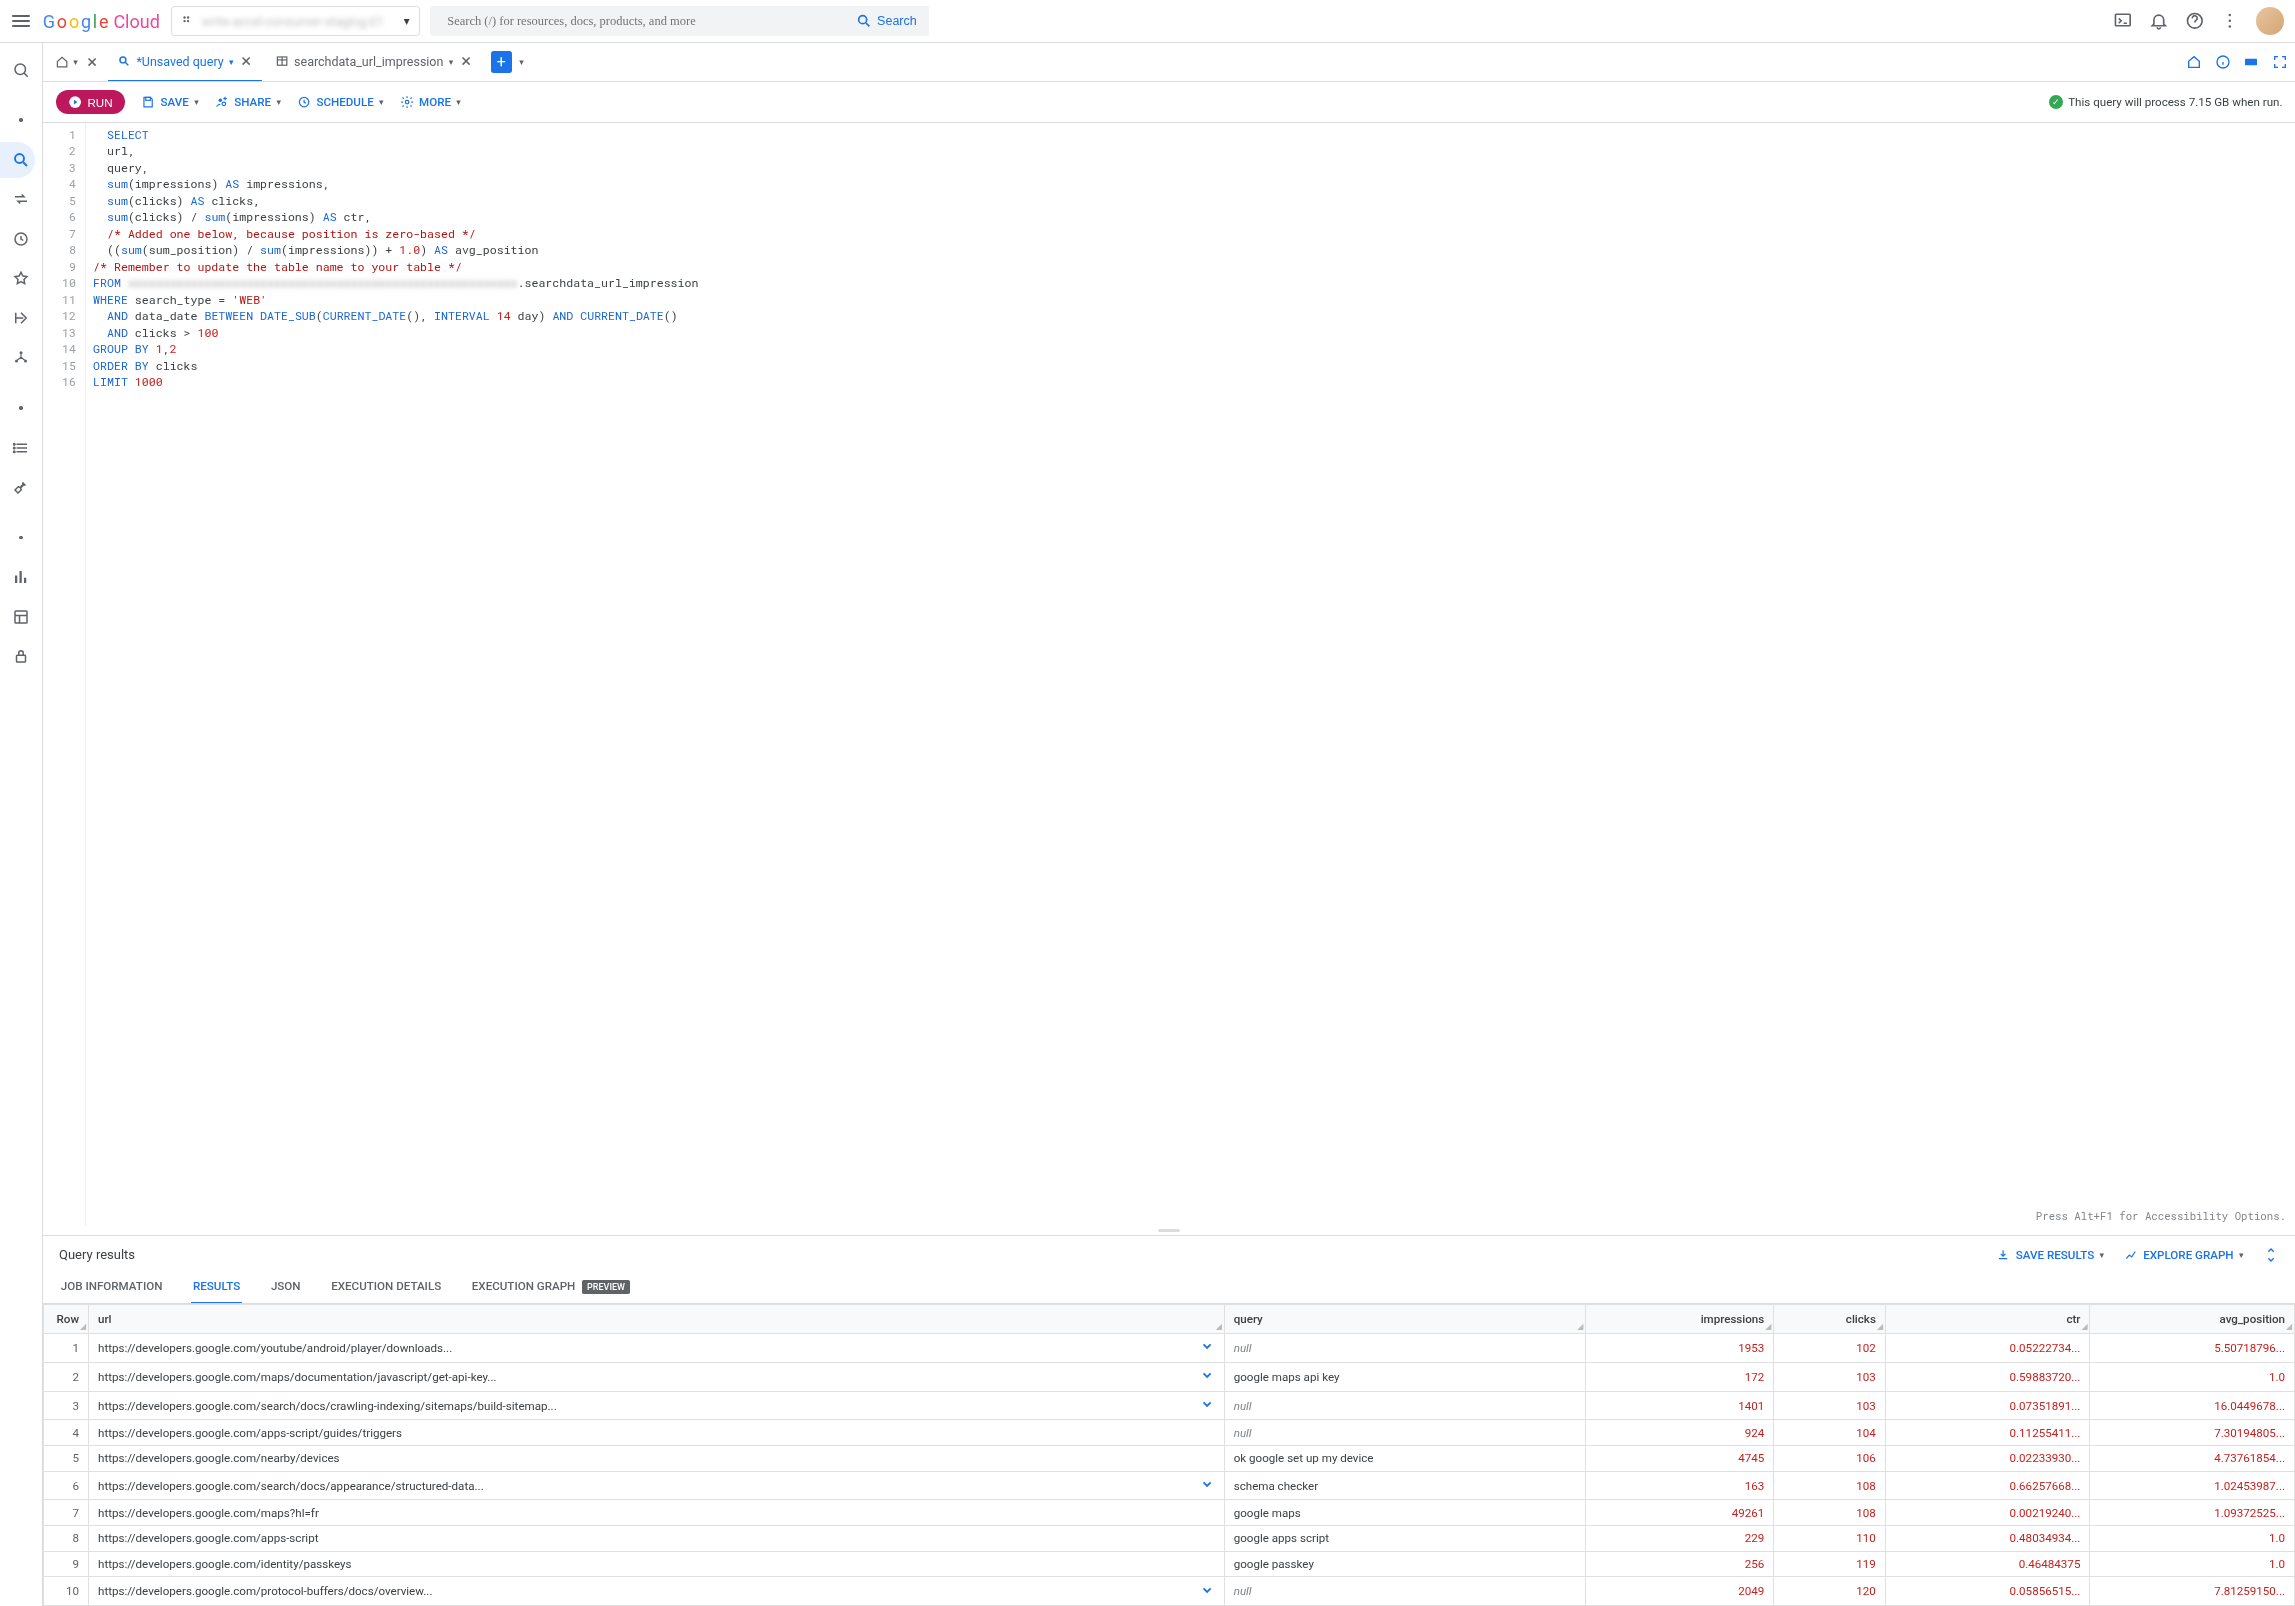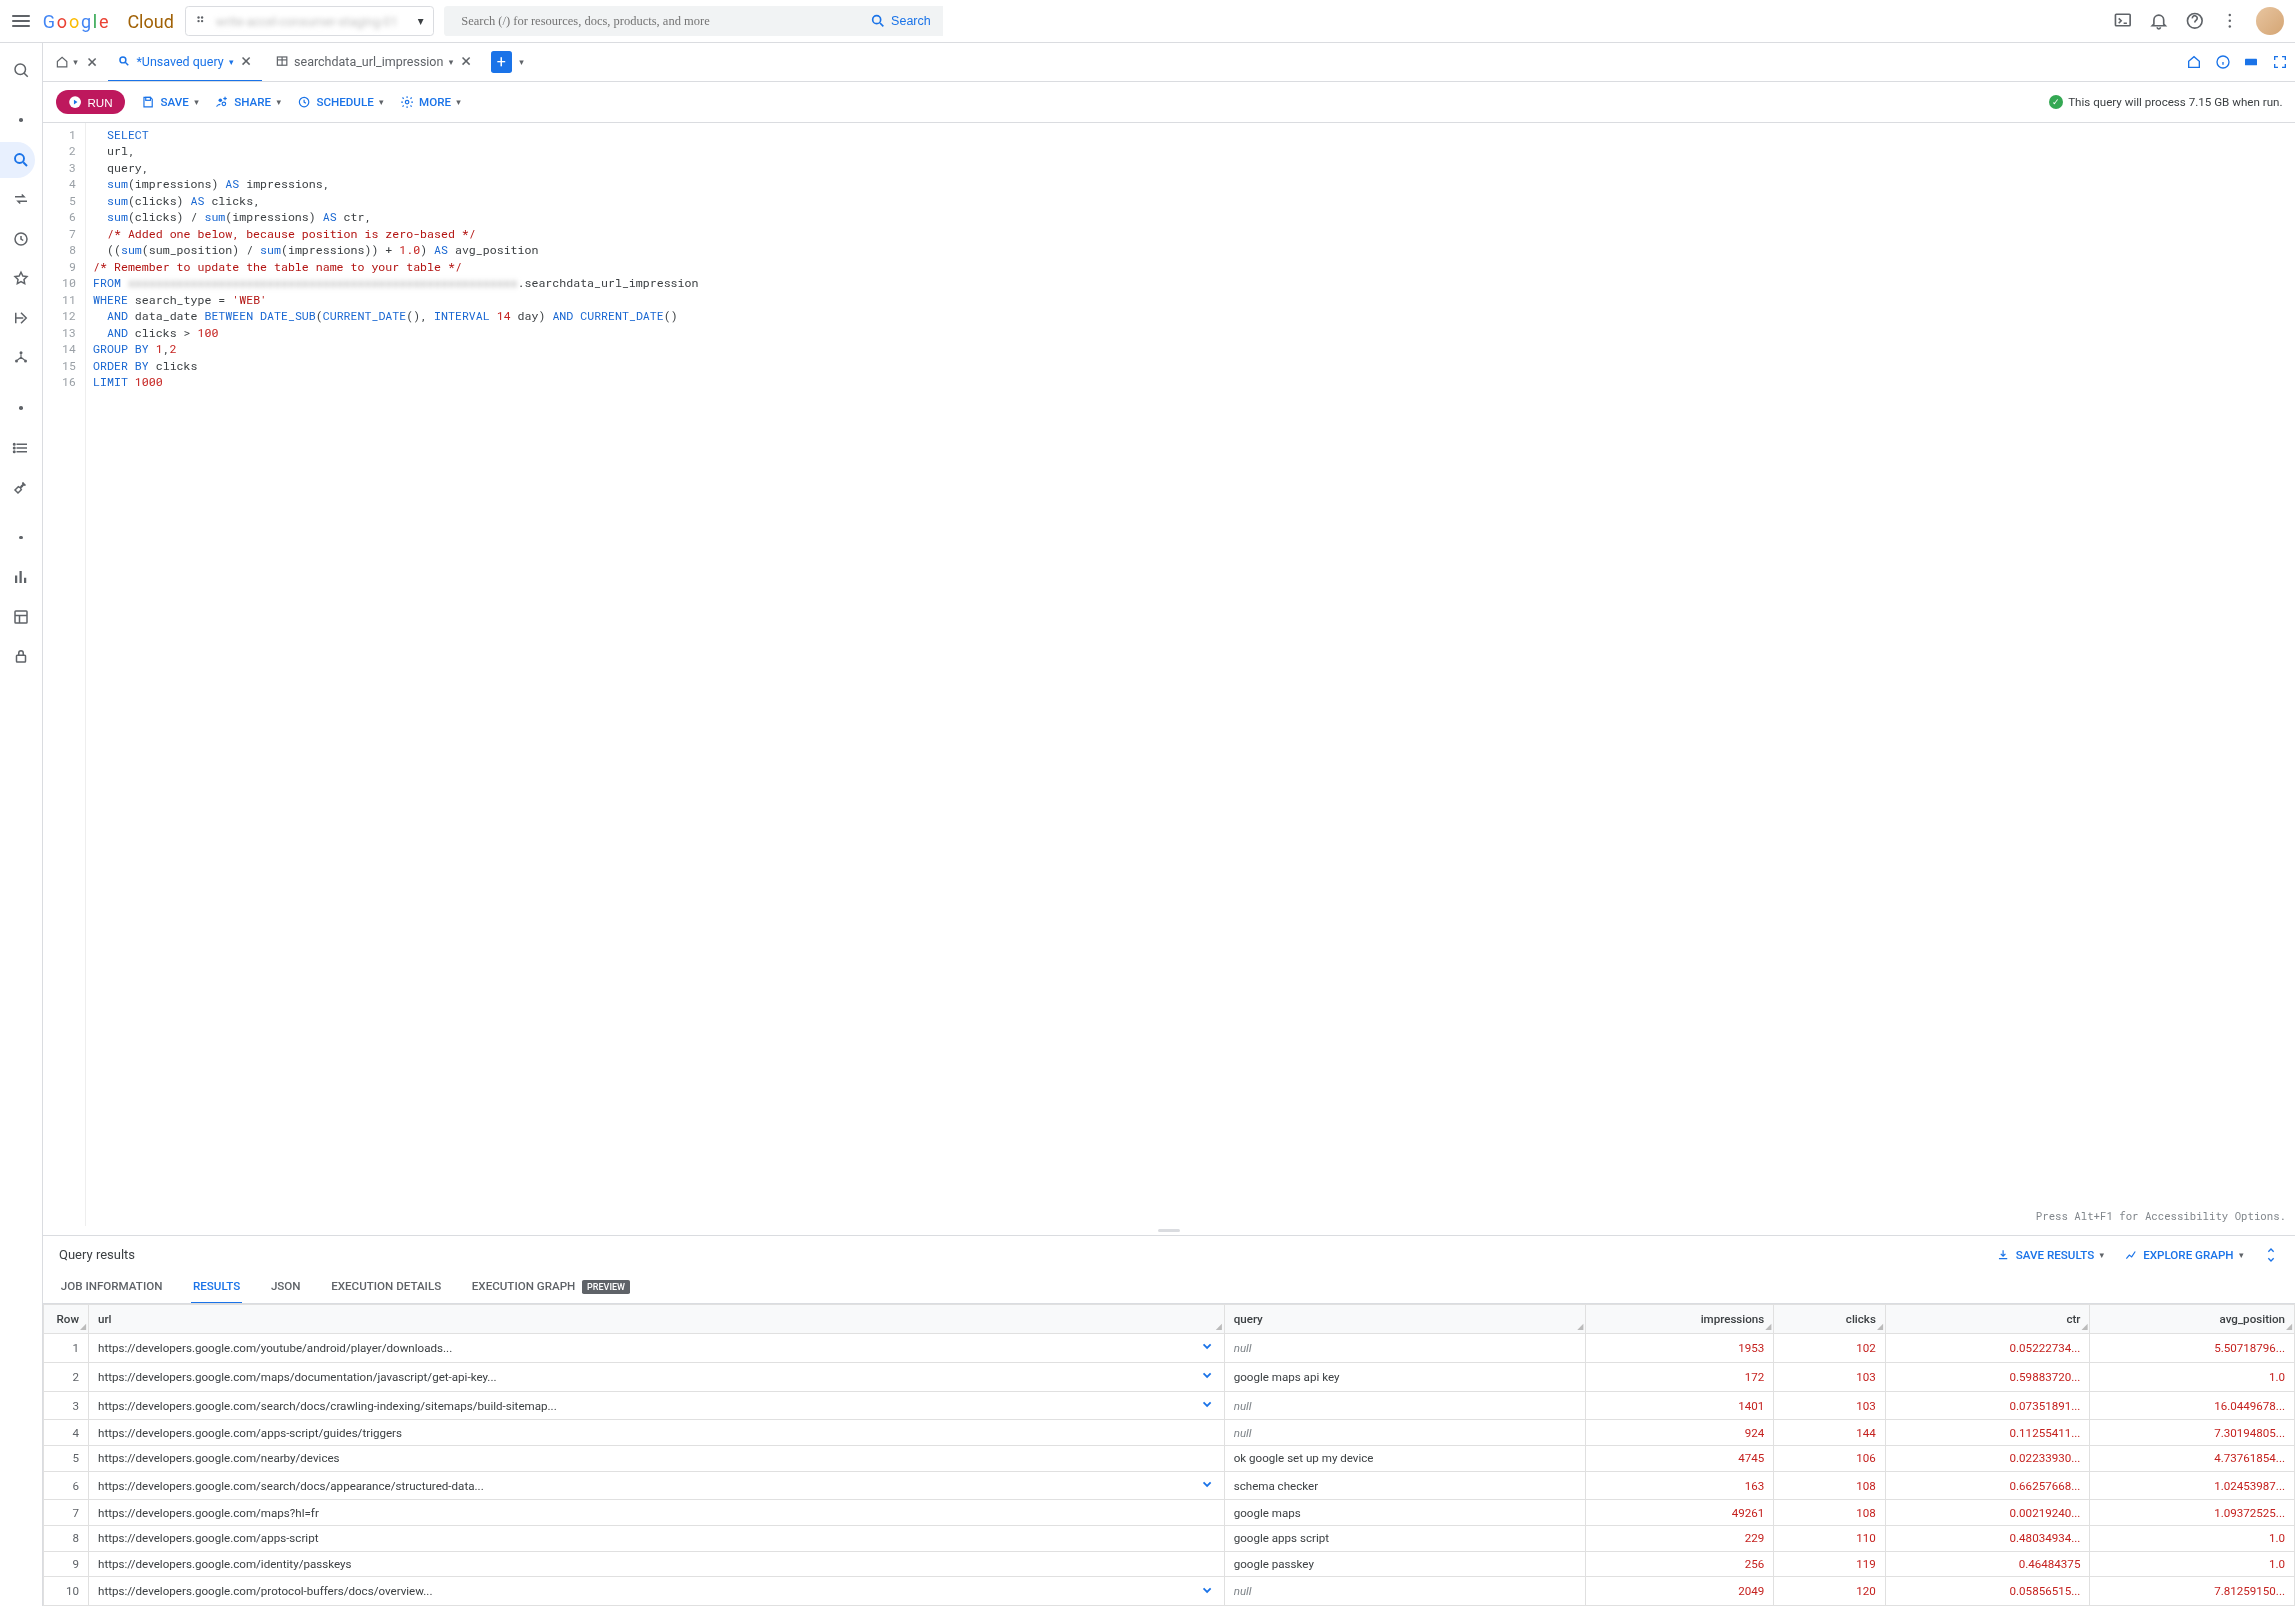--- a/index.html
+++ b/index.html
@@ -4,21 +4,21 @@
 <style>
 * { box-sizing: border-box; margin: 0; padding: 0; }
 body { font-family: 'Google Sans', Roboto, Arial, sans-serif; font-size: 11.6px; color: #3c4043; background: #fff; overflow: hidden; }
 
 
 .header { display: flex; align-items: center; height: 43px; padding: 0 10.7px; border-bottom: 0.9px solid #dadce0; gap: 10.7px; }
 .hamburger { width: 21.4px; height: 21.4px; display: flex; flex-direction: column; justify-content: center; gap: 3.6px; cursor: pointer; padding: 1.8px; }
 .hamburger div { height: 1.8px; background: #5f6368; border-radius: 0.9px; }
 .logo { font-size: 18px; font-weight: 400; display: flex; align-items: center; gap: 1.8px; }
 .logo .g1 { color: #4285f4; } .logo .g2 { color: #ea4335; } .logo .g3 { color: #fbbc04; } .logo .g4 { color: #4285f4; } .logo .g5 { color: #34a853; } .logo .g6 { color: #ea4335; }
-.logo .cloud { color: #a16207; margin-left: 17px; font-size: 18px; }
+.logo .cloud { color: #ec4899; margin-left: 3px; font-size: 18px; }
 .project-selector { display: flex; align-items: center; background: #fff; border: 0.9px solid #dadce0; border-radius: 3.6px; height: 30px; padding: 0 9px; min-width: 249px; gap: 7.1px; cursor: pointer; }
 .project-selector .name { flex: 1; color: #c0c0c0; filter: blur(2.7px); font-size: 12.5px; }
 .search-container { flex: 1; display: flex; align-items: center; background: #f1f3f4; border-radius: 3.6px; height: 30px; max-width: 499px; }
 .search-input { flex: 1; border: none; background: transparent; padding: 0 17px; font-size: 12.5px; color: #5f6368; outline: none; font-family: Liberation Serif, serif; }
 .search-btn { display: flex; align-items: center; gap: 5.3px; padding: 0 12.5px; height: 100%; border-left: 0.9px solid #dadce0; color: #1a73e8; font-weight: 500; background: #f1f3f4; border: none; cursor: pointer; font-size: 12.5px; }
 .header-icons { display: flex; align-items: center; gap: 16px; margin-left: auto; }
 .header-icon { width: 19.6px; height: 19.6px; color: #5f6368; cursor: pointer; display: flex; align-items: center; justify-content: center; }
 .avatar { width: 28.5px; height: 28.5px; border-radius: 50%; background: linear-gradient(135deg, #e8c5a0, #d4a574); cursor: pointer; }
 
 
@@ -537,21 +537,21 @@
               </tr>
               <tr>
                 <td class="row-num">4</td>
                 <td>
                   <div class="url-cell">
                     <span>https://developers.google.com/apps-script/guides/triggers</span>
                   </div>
                 </td>
                 <td><span class="null">null</span></td>
                 <td class="num">924</td>
-                <td class="num">144</td>
+                <td class="num">104</td>
                 <td class="num">0.11255411...</td>
                 <td class="num">7.30194805...</td>
               </tr>
               <tr>
                 <td class="row-num">5</td>
                 <td>
                   <div class="url-cell">
                     <span>https://developers.google.com/nearby/devices</span>
                   </div>
                 </td>

